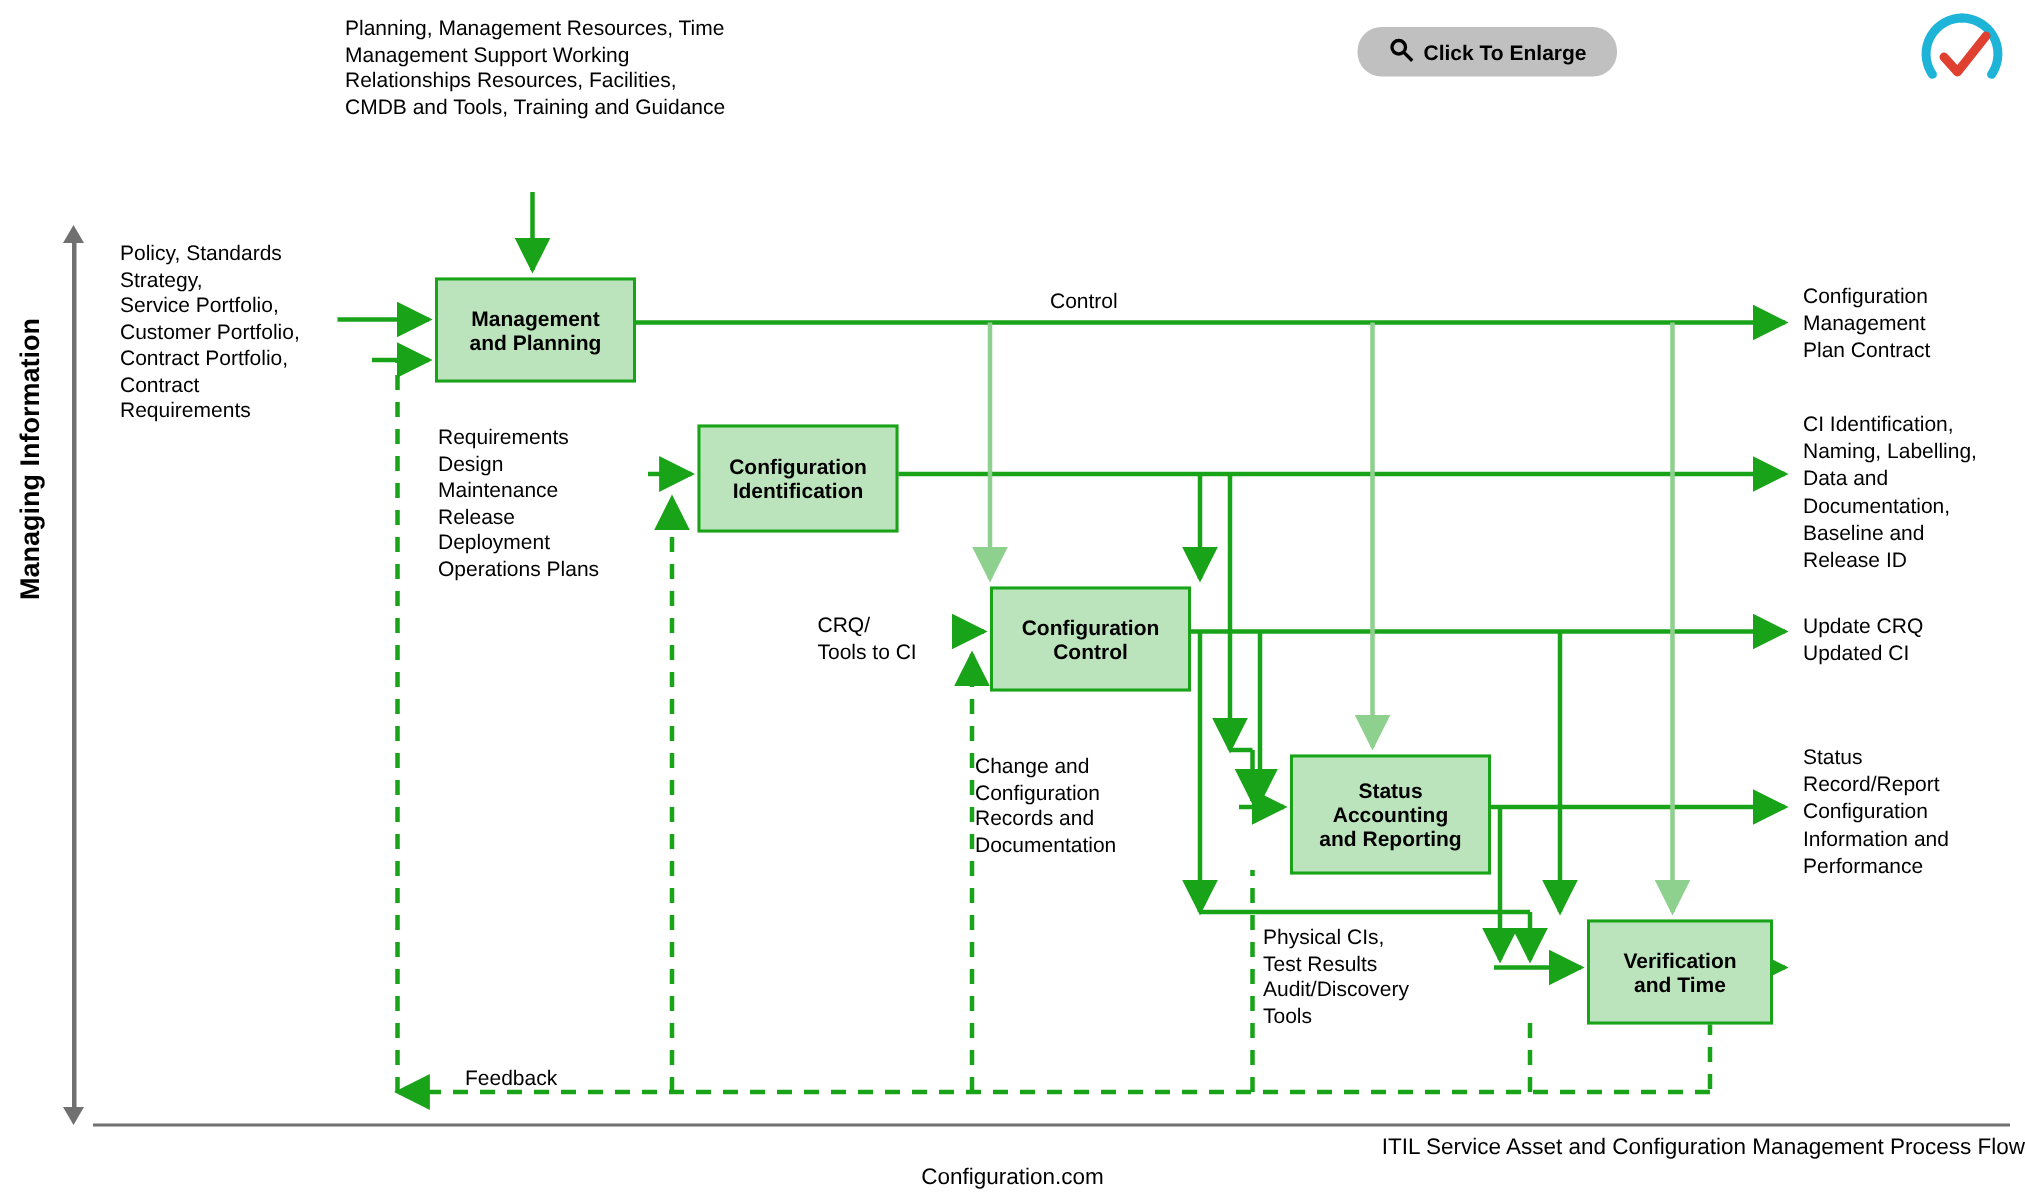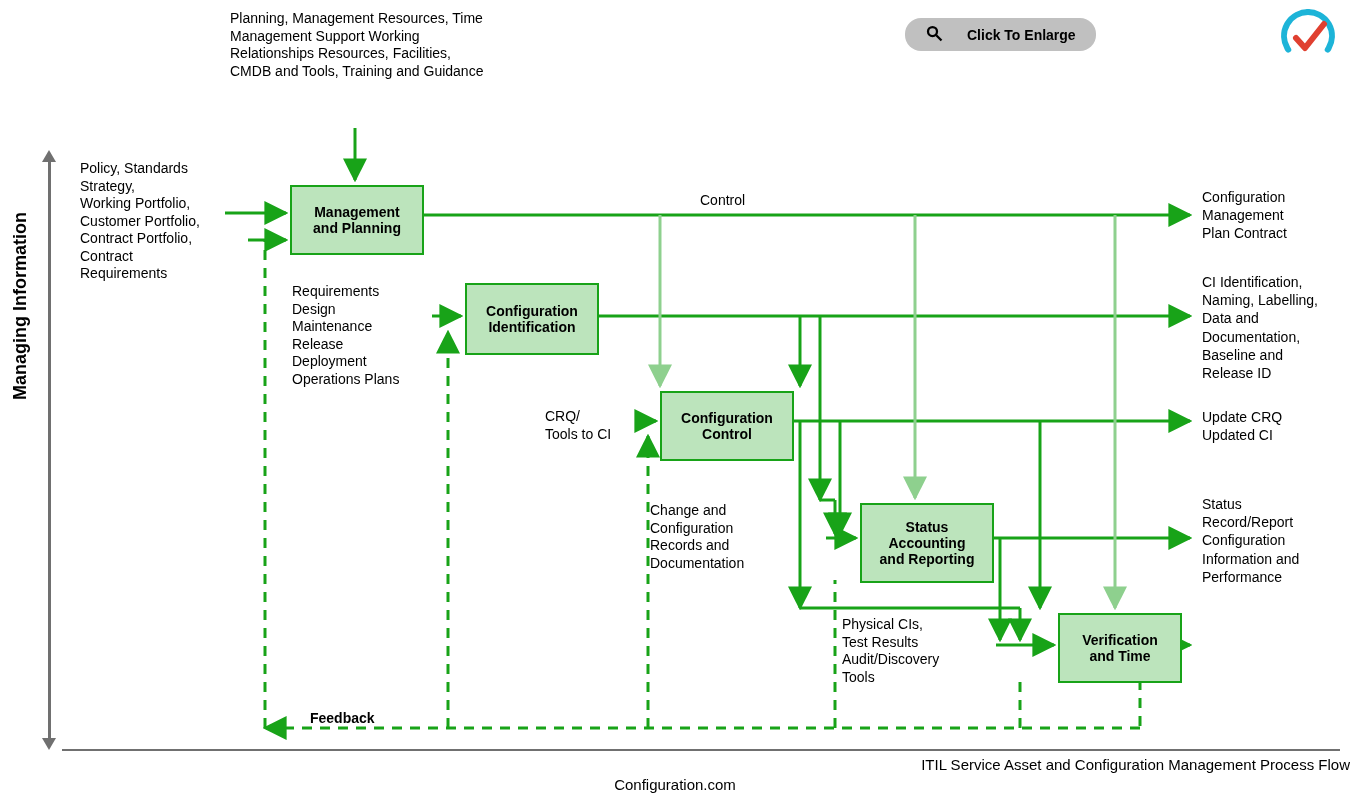--- a/index.html
+++ b/index.html
@@ -1,17 +1,17 @@
 <!DOCTYPE html>
 <html><head>
 <meta charset="utf-8">
 <style>
 body{margin:0;font-family:Arial,Helvetica,sans-serif;background:#fff;font-size:14px;color:#000}
 .page{position:relative;width:1350px;height:800px}
-.enlarge{position:absolute;top:18px;left:905px;background:#c0c0c0;border-radius:16px;padding:6px 20px;display:flex;align-items:center;gap:24px;font-weight:bold;cursor:pointer}
+.enlarge{position:absolute;top:18px;left:905px;background:#c0c0c0;border-radius:16px;padding:6px 20px;display:flex;align-items:center;gap:6px;font-weight:bold;cursor:pointer}
 .logo{position:absolute;top:8px;right:14px;width:56px;height:56px}
 .logo svg{width:56px;height:56px}
 .vlabel{position:absolute;left:10px;top:400px;transform:rotate(-90deg);transform-origin:left top;font-weight:bold;font-size:18px;white-space:nowrap}
 .varrow{position:absolute;left:48px;top:160px;width:3px;height:580px;background:#707070}
 .varrow:before,.varrow:after{content:'';position:absolute;left:-6px;width:0;height:0;border-left:7px solid transparent;border-right:7px solid transparent}
 .varrow:before{top:-10px;border-bottom:12px solid #707070}
 .varrow:after{bottom:-10px;border-top:12px solid #707070}
 .box{position:absolute;border:2px solid #18a318;background:#bce4bc;text-align:center;font-weight:bold;display:flex;align-items:center;justify-content:center;padding:4px 6px;z-index:5}
 .shadow{position:absolute;background:#78c878;border:2px solid #18a318;z-index:4}
 .txt{position:absolute;text-align:left;line-height:1.25}
@@ -41,27 +41,27 @@
         <path d="M28 4 A24 24 0 1 0 28.1 4" fill="none" stroke="#1db4d8" stroke-width="6" stroke-linecap="round" stroke-dasharray="52 200"></path>
         <path d="M16 30 L25 40 L44 16" fill="none" stroke="#e04030" stroke-width="6" stroke-linecap="round" stroke-linejoin="round"></path>
       </svg>
   </div>
 
   <div class="vlabel">Managing Information</div>
   <div class="varrow"></div>
 
   <div class="txt" style="left:230px;top:10px;width:260px">Planning, Management Resources, Time Management Support Working Relationships Resources, Facilities, CMDB and Tools, Training and Guidance</div>
   <div class="txt" style="left:80px;top:160px;width:140px;white-space:pre-line">Policy, Standards Strategy,
-Working Portfolio,
+Service Portfolio,
 Customer Portfolio,
 Contract Portfolio,
 Contract
 Requirements</div>
   <div class="txt" style="left:700px;top:192px;font-weight:normal">Control</div>
-  <div class="txt" style="left:310px;top:710px;font-weight:bold">Feedback</div>
+  <div class="txt" style="left:310px;top:710px;font-weight:normal">Feedback</div>
 
   <div class="shadow" style="left:297px;top:192px;width:118px;height:58px"></div>
   <div class="box" style="left:290px;top:185px;width:118px;height:58px;white-space:pre-line">Management
 and Planning</div>
 
   <div class="shadow" style="left:472px;top:290px;width:118px;height:60px"></div>
   <div class="box" style="left:465px;top:283px;width:118px;height:60px;white-space:pre-line">Configuration
 Identification</div>
 
   <div class="shadow" style="left:667px;top:398px;width:118px;height:58px"></div>

